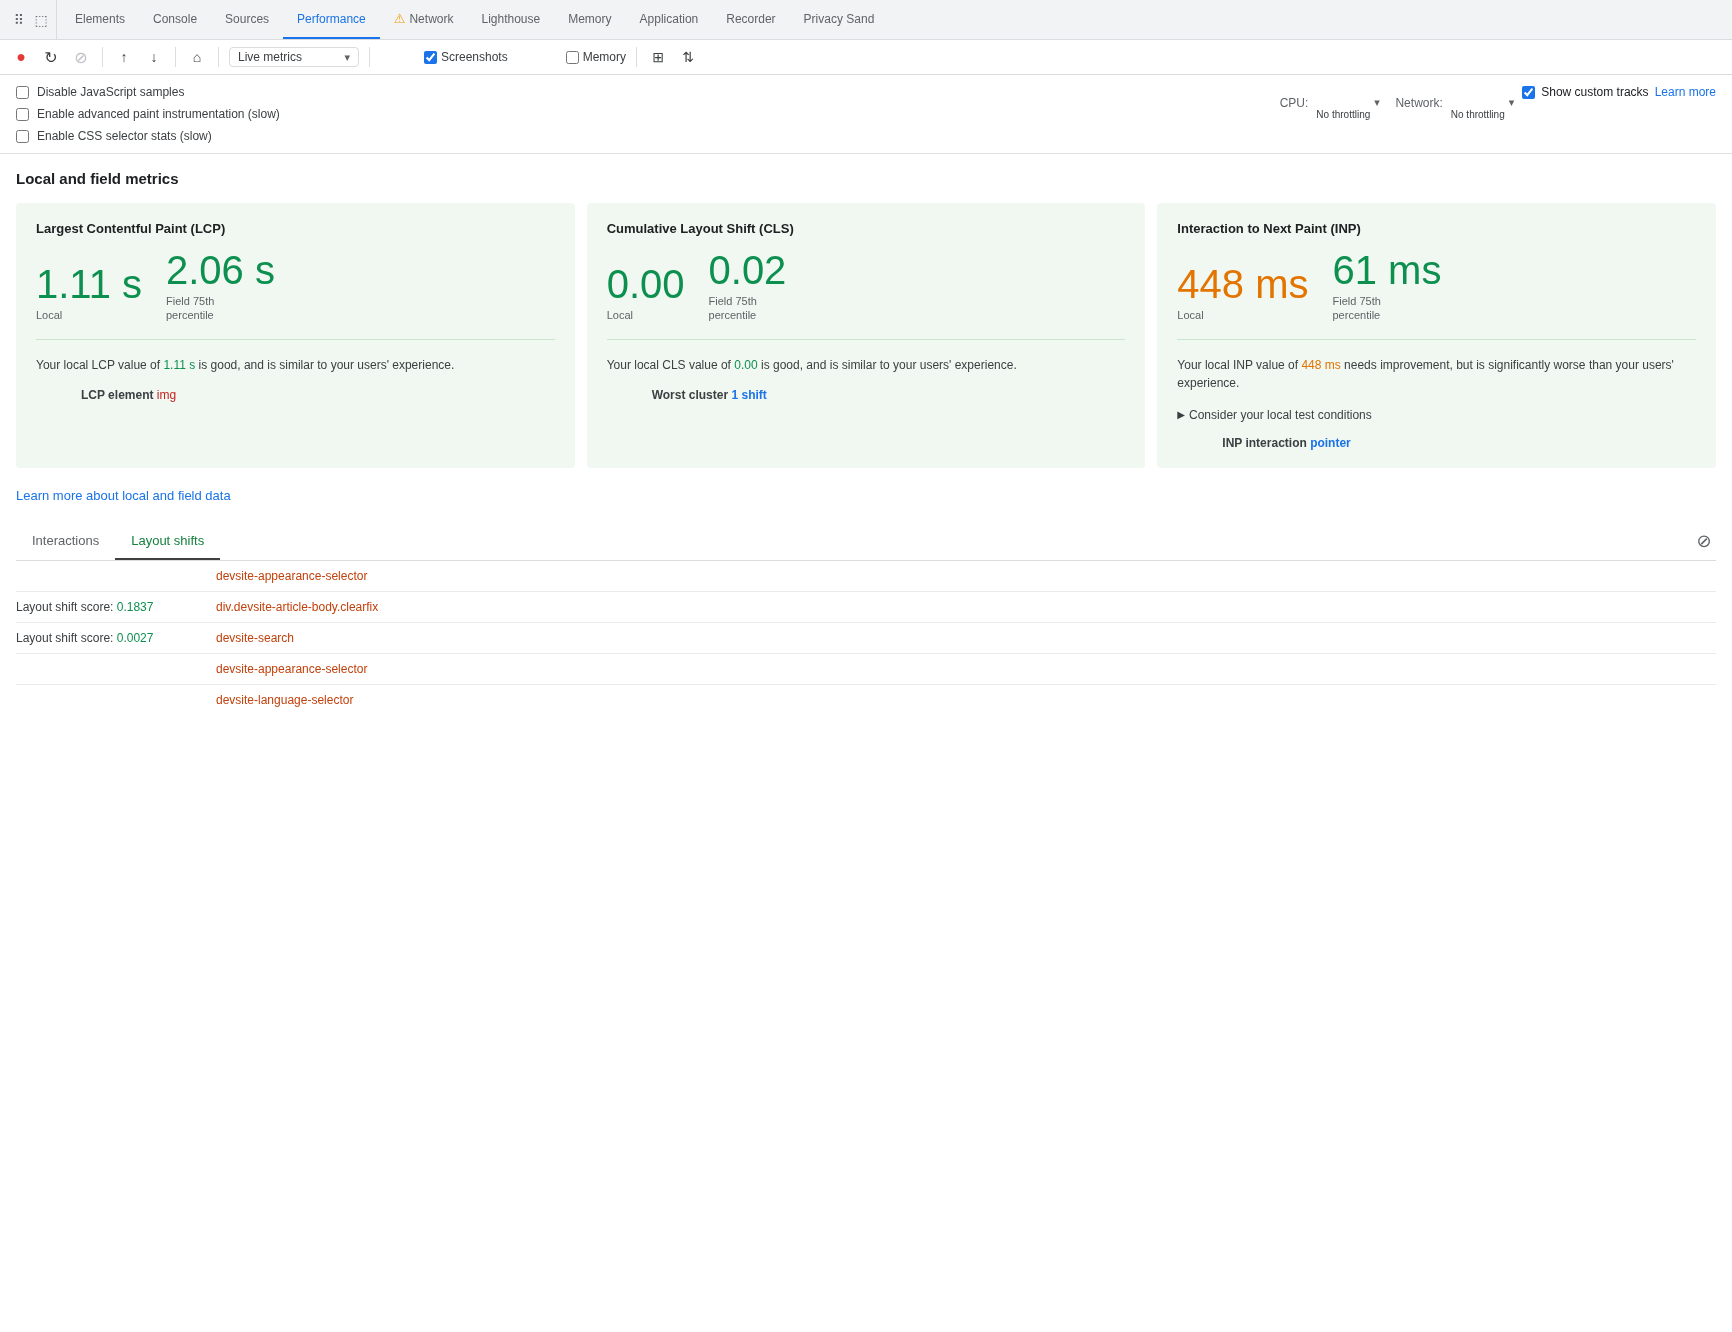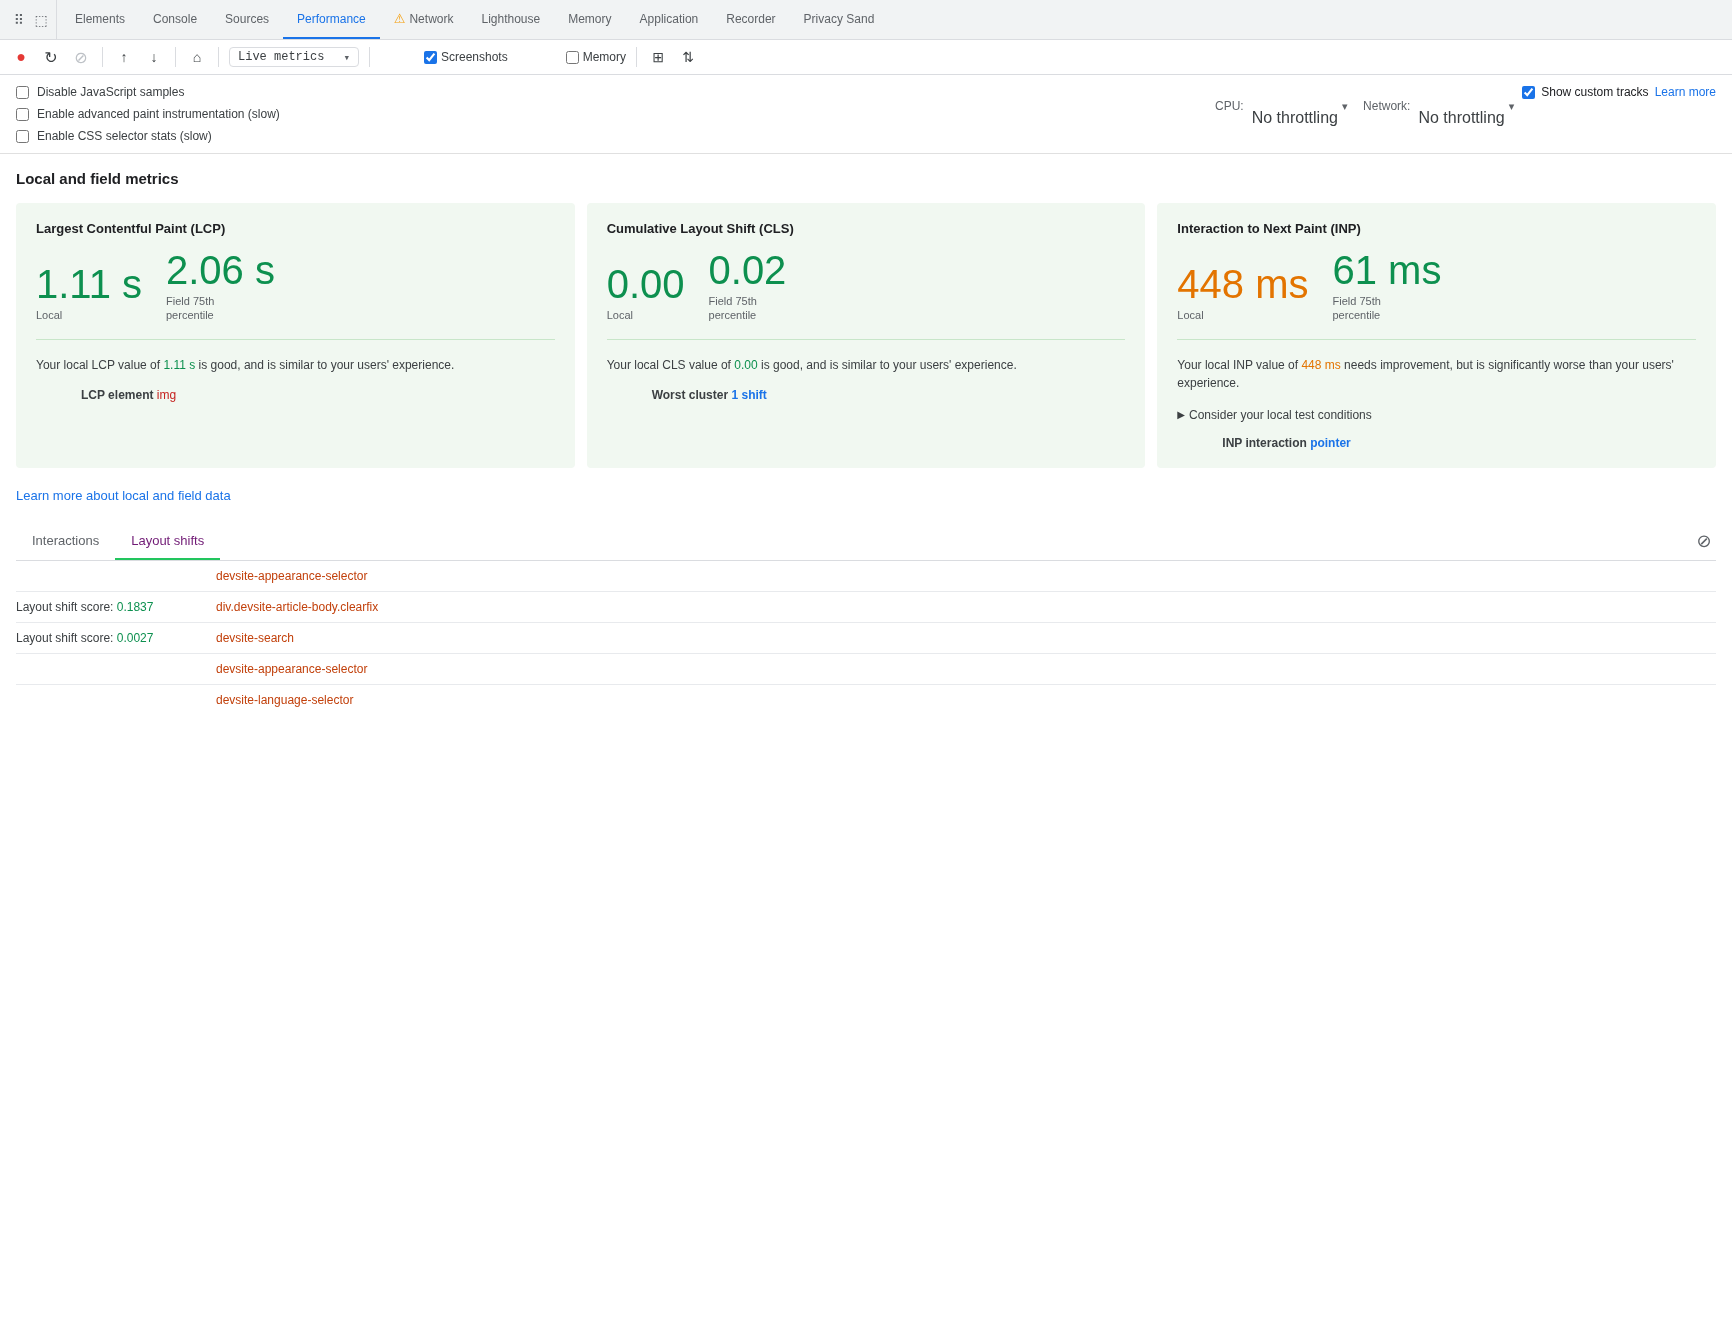--- a/index.html
+++ b/index.html
@@ -25,41 +25,41 @@
       border-bottom: 1px solid #dadce0; background: #fff;
     }
     .toolbar-btn {
       width: 22px; height: 22px; display: flex; align-items: center; justify-content: center;
       cursor: pointer; color: #3c4043; border-radius: 2px; font-size: 14px; border: none; background: none;
     }
     .toolbar-btn.disabled { color: #bdc1c6; cursor: default; }
     .toolbar-separator { width: 1px; height: 20px; background: #dadce0; margin: 0 2px; }
     .toolbar-select-wrap {
       display: flex; align-items: flex-end; border: 1px solid #dadce0; border-radius: 4px;
-      padding: 2px 8px; gap: 4px; cursor: pointer; min-width: 130px; font-family: Liberation Mono, monospace;
+      padding: 2px 8px; gap: 4px; cursor: pointer; min-width: 130px;
     }
     .toolbar-select-label { font-size: 12px; color: #3c4043; flex: 1; }
     .checkbox-group { display: flex; align-items: center; gap: 4px; font-size: 12px; color: #3c4043; padding-left: 44px; }
     .checkbox-group input { cursor: pointer; }
 
     
     .settings-panel {
       display: flex; padding: 10px 16px; border-bottom: 1px solid #e0e0e0; background: #fff;
       gap: 9px;
     }
     .settings-left { display: flex; flex-direction: column; gap: 8px; flex: 1; }
     .settings-right { display: flex; flex-direction: row; gap: 8px; min-width: 380px; align-items: flex-start; }
     .setting-row { display: flex; align-items: center; gap: 8px; font-size: 12px; color: #3c4043; }
     .setting-row input[type="checkbox"] { cursor: pointer; }
     .throttle-row { display: flex; align-items: center; gap: 8px; font-size: 12px; color: #3c4043; }
     .throttle-label { color: #5f6368; min-width: 55px; text-align: right; }
     .throttle-select {
       display: flex; align-items: center; border: none; gap: 4px; cursor: pointer; color: #3c4043;
     }
-    .throttle-select-label { font-size: 16px; margin-top: 24px; }
+    .throttle-select-label { font-size: 10px; margin-top: 24px; }
     .custom-tracks-row { display: flex; align-items: center; gap: 6px; font-size: 12px; }
     .custom-tracks-row a { color: #1a73e8; text-decoration: none; }
 
     
     .main-content { padding: 16px; overflow-y: auto; height: calc(100vh - 130px); background: #fff; }
 
     .section-title { font-size: 15px; font-weight: 600; color: #202124; margin-bottom: 16px; }
 
     
     .metric-cards { display: grid; grid-template-columns: 1fr 1fr 1fr; gap: 12px; margin-bottom: 20px; }
@@ -83,21 +83,21 @@
     .expand-row .triangle { font-size: 10px; }
     .inp-link { color: #1a73e8; text-decoration: none; cursor: pointer; font-size: 12px; }
 
     .learn-more-link { color: #1a73e8; text-decoration: none; font-size: 13px; }
 
     
     .tabs-row { display: flex; align-items: center; border-bottom: 1px solid #dadce0; margin-bottom: 0; position: relative; }
     .tab-panel-item {
       padding: 10px 16px; font-size: 13px; color: #5f6368; cursor: pointer; border-bottom: 2px solid transparent;
     }
-    .tab-panel-item.active { color: #701a75; font-weight: 500; border-bottom: 2px solid #22c55e; }
+    .tab-panel-item.active { color: #15803d; font-weight: 500; border-bottom: 2px solid #404040; }
     .tab-clear-btn {
       margin-left: auto; width: 24px; height: 24px; display: flex; align-items: center; justify-content: center;
       cursor: pointer; color: #5f6368; font-size: 16px;
     }
 
     
     .shifts-table { width: 100%; }
     .shifts-row {
       display: flex; align-items: flex-start; padding: 8px 0; border-bottom: 1px solid #e8eaed;
       font-size: 12px;

